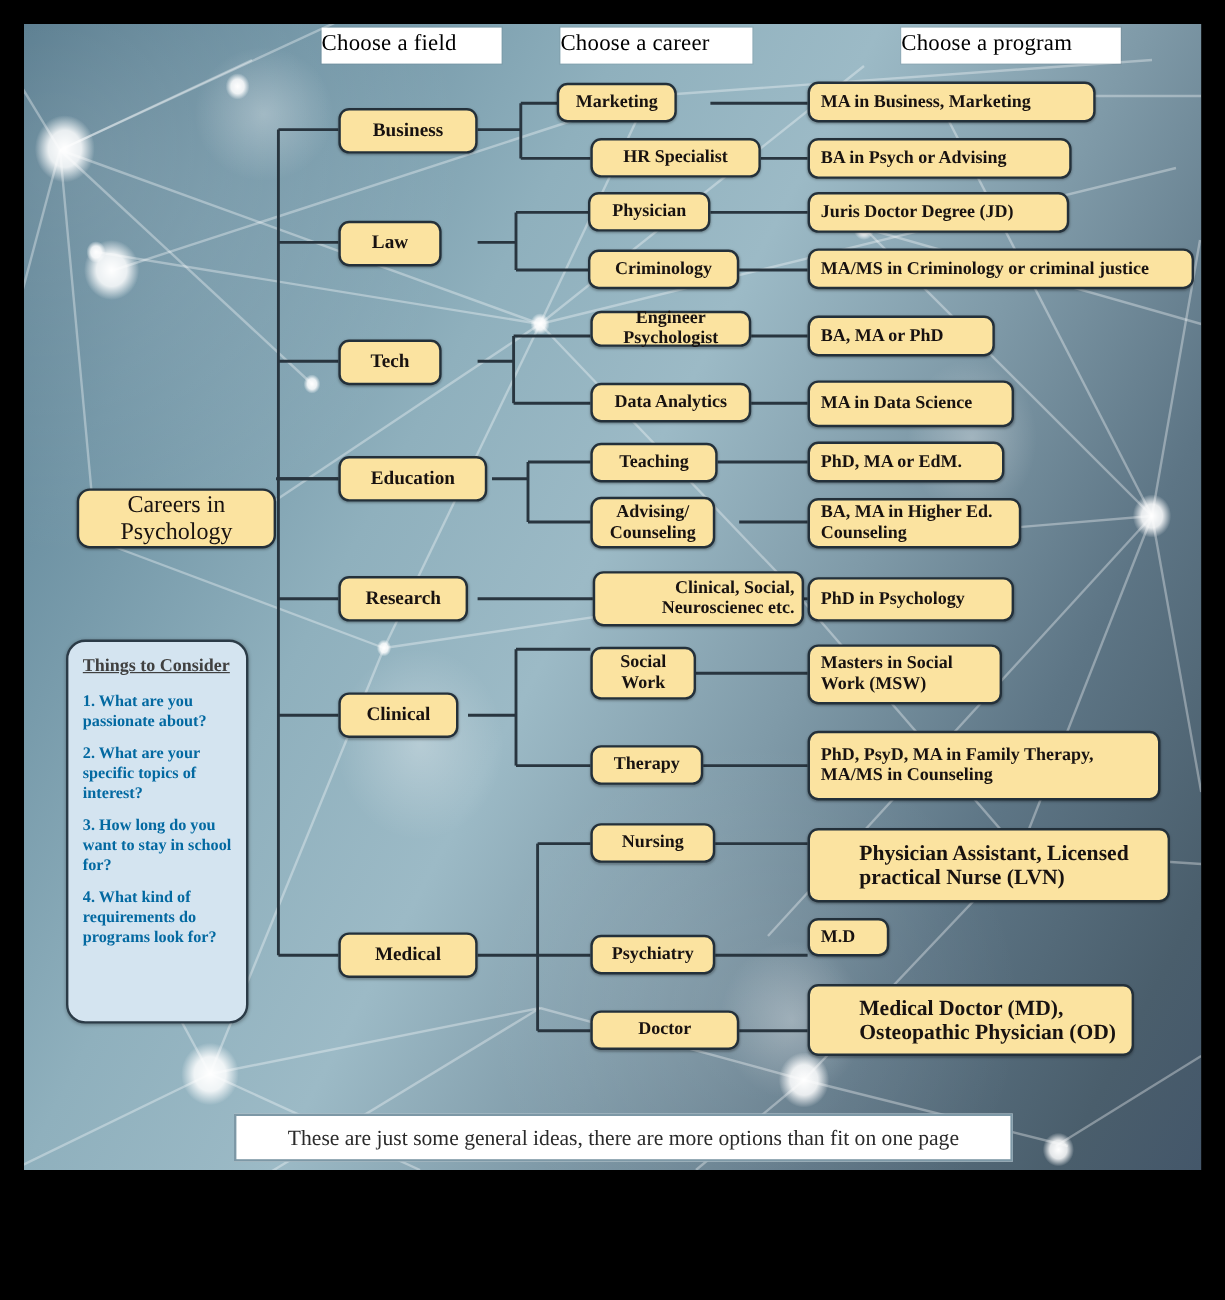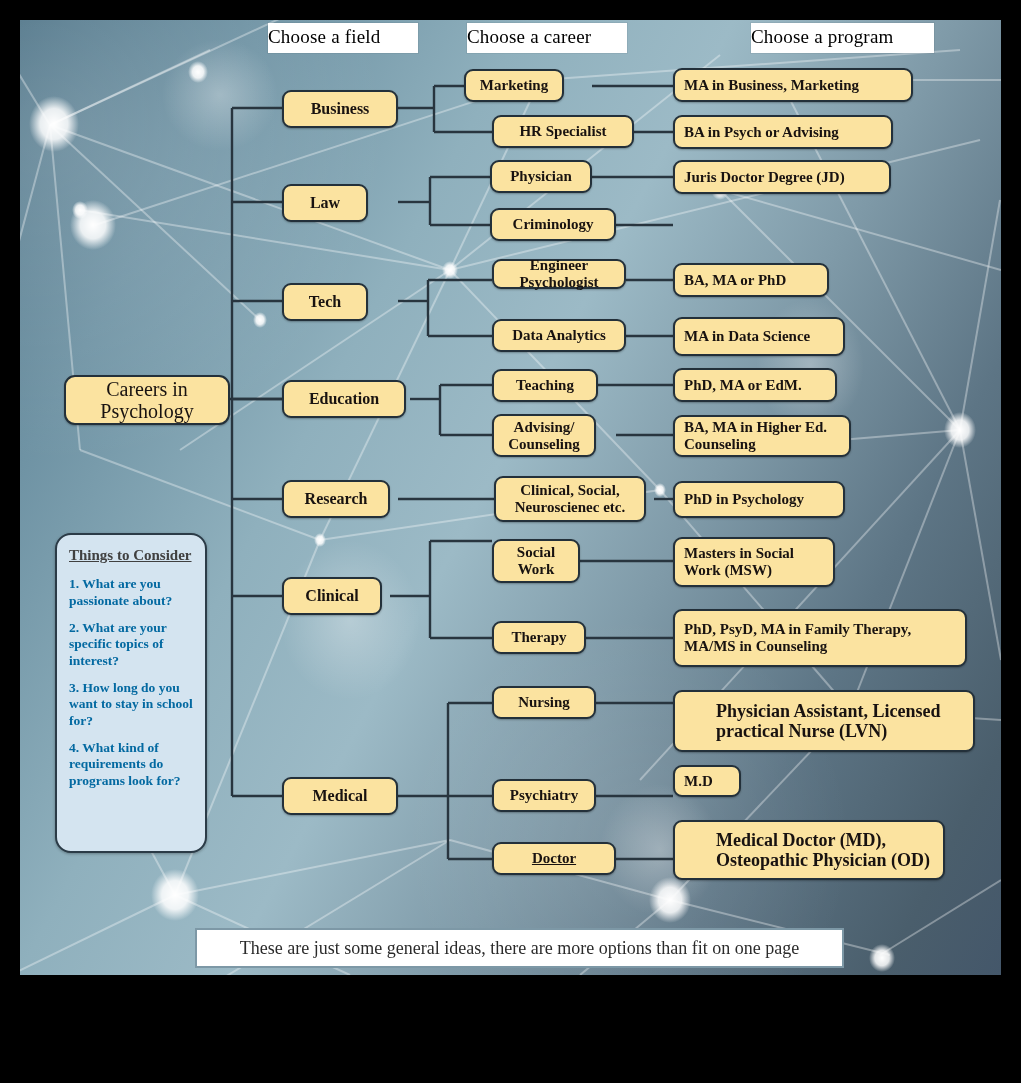--- a/index.html
+++ b/index.html
@@ -30,21 +30,21 @@
     background:#fbe3a0;border:2px solid #23303a;border-radius:9px;
     color:#181210;font-weight:bold;
     display:flex;align-items:center;justify-content:center;
     text-align:center;line-height:1.12;
     padding:2px 6px;
     font-family:"Liberation Serif",serif;
     box-shadow:0 1px 2px rgba(0,0,0,.28);
     z-index:5;
   }
   .node.left{justify-content:flex-start;text-align:left;padding-left:9px;}
-  .root{font-size:20px;font-weight:normal;border-radius:11px;}
+  .root{font-size:20px;font-weight:normal;border-radius:11px;margin-top:32px;}
   .fld{font-size:16px;}
   .car{font-size:15px;}
   .prg{font-size:15px;font-weight:bold;}
   .prg.big{font-size:18px;padding-left:41px;}
   
   #consider{
     position:absolute;box-sizing:border-box;
     background:#d4e4f0;border:2px solid #2b3b47;border-radius:16px;
     padding:12px 12px 10px 12px;z-index:6;
     box-shadow:0 1px 3px rgba(0,0,0,.3);
@@ -274,48 +274,51 @@
       </div>
     <div class="node car" style="left:472px;top:299px;width:134px;height:33px;">
       <span>Data Analytics</span>
       </div>
     <div class="node car" style="left:472px;top:349px;width:106px;height:33px;">
       <span>Teaching</span>
       </div>
     <div class="node car" style="left:472px;top:394px;width:104px;height:43px;">
       <span>Advising/ Counseling</span>
       </div>
-    <div class="node car" style="left:474px;top:456px;width:152px;height:46px;">
+    <div class="node car" style="left:474px;top:456px;width:176px;height:46px;text-align:right;">
       <span>Clinical, Social, Neuroscienec etc.</span>
       </div>
     <div class="node car" style="left:472px;top:519px;width:88px;height:44px;">
       <span>Social Work</span>
       </div>
     <div class="node car" style="left:472px;top:601px;width:94px;height:33px;">
       <span>Therapy</span>
       </div>
     <div class="node car" style="left:472px;top:666px;width:104px;height:33px;">
       <span>Nursing</span>
       </div>
     <div class="node car" style="left:472px;top:759px;width:104px;height:33px;">
       <span>Psychiatry</span>
       </div>
-    <div class="node car" style="left:472px;top:822px;width:124px;height:33px;text-decoration:underline;">
+    <div class="node car" style="left:472px;top:822px;width:124px;height:33px;">
       <span>Doctor</span>
       </div>
 
     <div class="node prg left" style="left:653px;top:48px;width:240px;height:34px;">
       <span>MA in Business, Marketing</span>
       </div>
     <div class="node prg left" style="left:653px;top:95px;width:220px;height:34px;">
       <span>BA in Psych or Advising</span>
       </div>
     <div class="node prg left" style="left:653px;top:140px;width:218px;height:34px;">
       <span>Juris Doctor Degree (JD)</span>
       </div>
+    <div class="node prg left" style="left:653px;top:187px;width:322px;height:34px;">
+      <span>MA/MS in Criminology or criminal justice</span>
+      </div>
     <div class="node prg left" style="left:653px;top:243px;width:156px;height:34px;">
       <span>BA, MA or PhD</span>
       </div>
     <div class="node prg left" style="left:653px;top:297px;width:172px;height:39px;">
       <span>MA in Data Science</span>
       </div>
     <div class="node prg left" style="left:653px;top:348px;width:164px;height:34px;">
       <span>PhD, MA or EdM.</span>
       </div>
     <div class="node prg left" style="left:653px;top:395px;width:178px;height:42px;">

